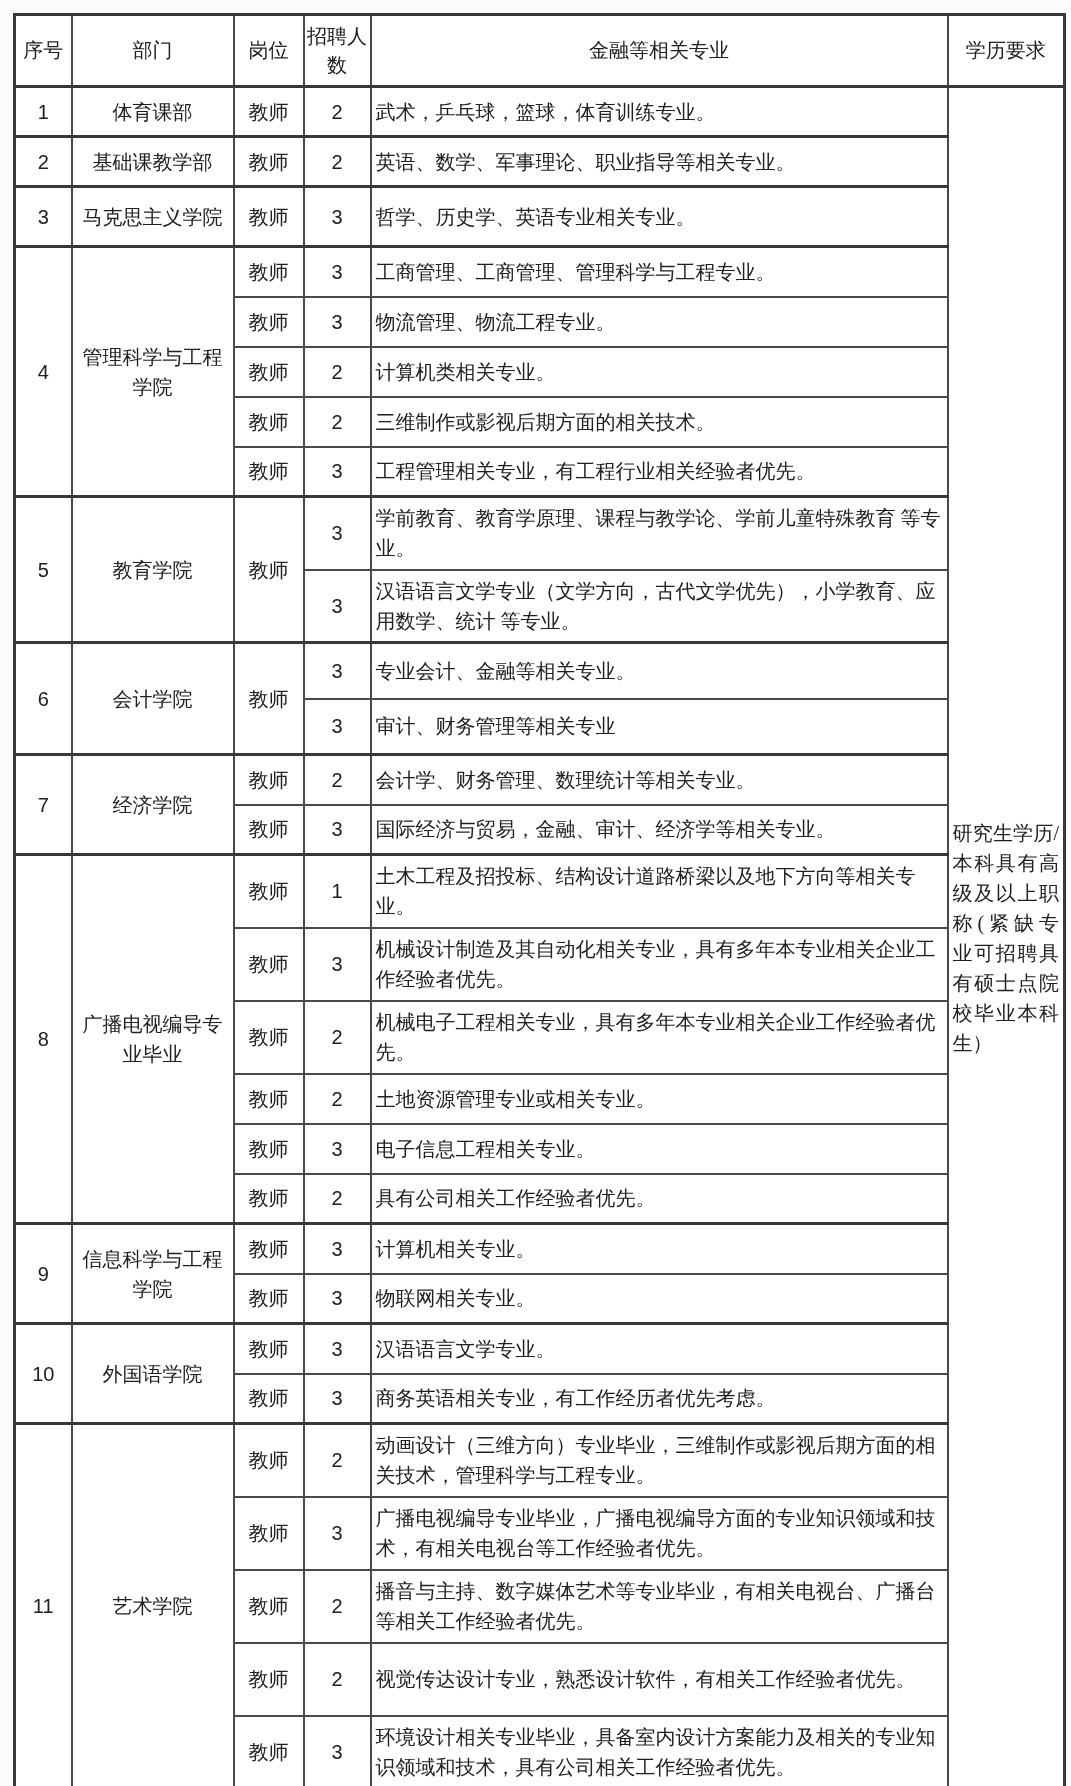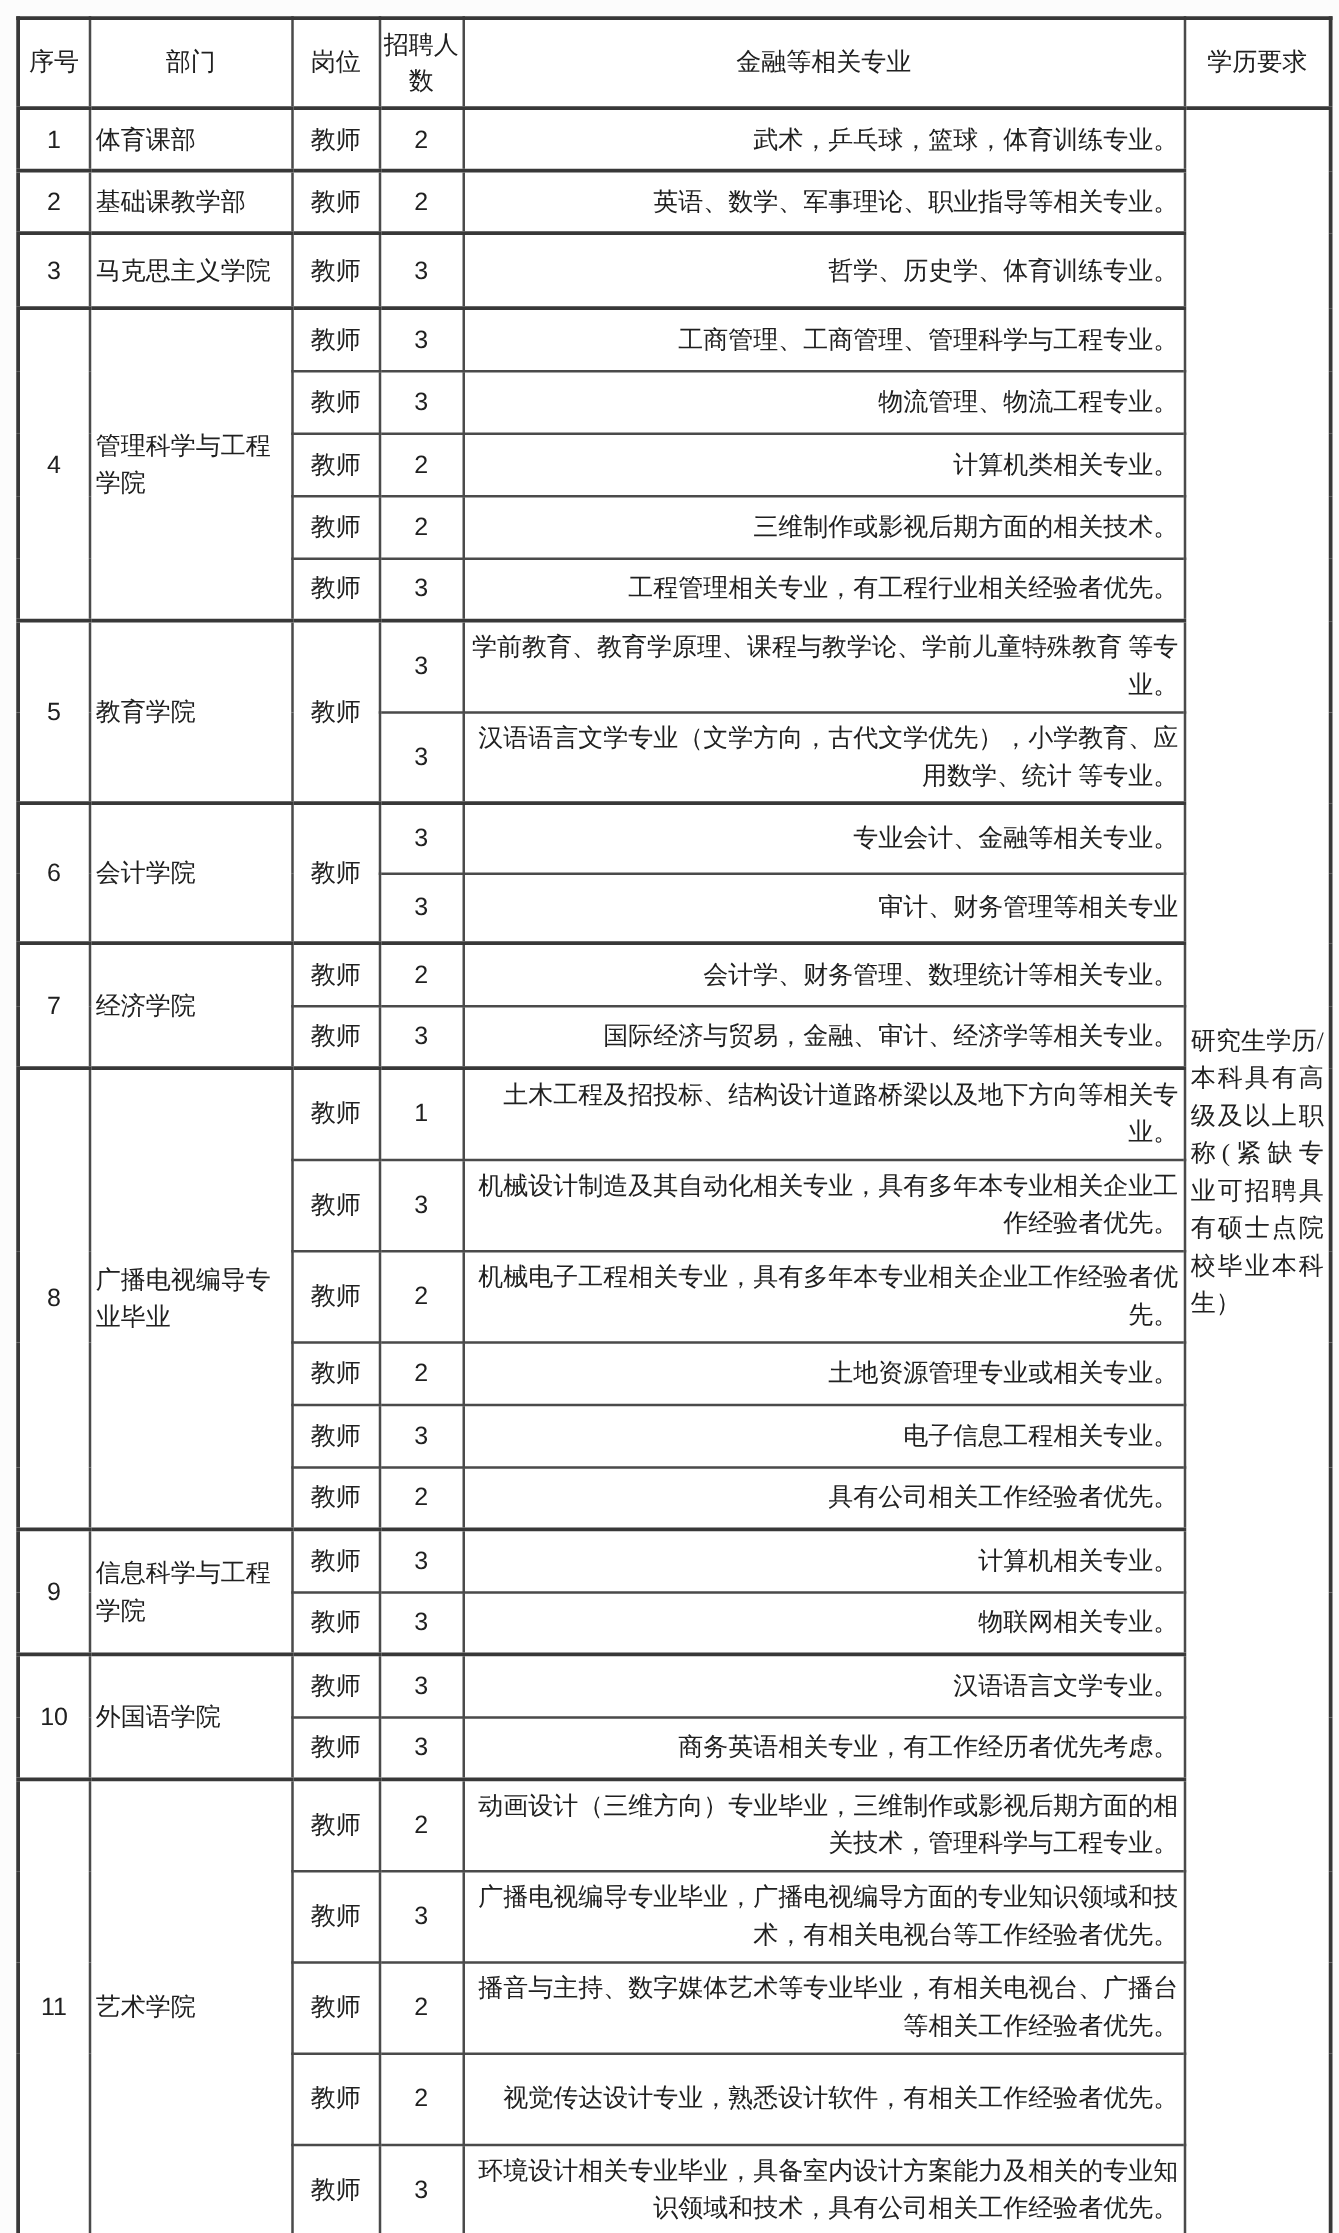--- a/index.html
+++ b/index.html
@@ -29,22 +29,22 @@
     font-size: 20px;
     line-height: 1.5;
     vertical-align: middle;
     box-sizing: border-box;
     padding: 2px 4px;
   }
   
   tr.gs > th, tr.gs > td { border-top: 3px solid #383838; }
 
   .c-center { text-align: center; }
-  .dept-cell { padding: 2px 12px; }
-  .req-cell  { text-align: right; padding: 4px 22px 4px 10px; }
+  .dept-cell { text-align: center; padding: 2px 12px; }
+  .req-cell  { text-align: left; padding: 4px 22px 4px 10px; }
   .edu-cell  { text-align: justify; text-align-last: left; padding: 4px 7px; line-height: 1.8; }
   .num { font-family: "Liberation Sans", "DejaVu Sans", sans-serif; }
 
   tr.h72 { height: 72px; }
   tr.h50 { height: 50px; }
   tr.h56 { height: 56px; }
   tr.h60 { height: 60px; }
   tr.h73 { height: 73px; }
 
   th.head { line-height: 1.45; padding: 4px 2px; }
@@ -88,21 +88,21 @@
       <td class="c-center">教师</td>
       <td class="c-center num">2</td>
       <td class="req-cell">英语、数学、军事理论、职业指导等相关专业。</td>
     </tr>
 
     <tr class="gs h60">
       <td class="c-center num">3</td>
       <td class="dept-cell">马克思主义学院</td>
       <td class="c-center">教师</td>
       <td class="c-center num">3</td>
-      <td class="req-cell">哲学、历史学、体育训练专业。</td>
+      <td class="req-cell">哲学、历史学、英语专业相关专业。</td>
     </tr>
 
     <tr class="gs h50">
       <td class="c-center num" rowspan="5">4</td>
       <td class="dept-cell" rowspan="5">管理科学与工程学院</td>
       <td class="c-center">教师</td>
       <td class="c-center num">3</td>
       <td class="req-cell">工商管理、工商管理、管理科学与工程专业。</td>
     </tr>
     <tr class="h50">

